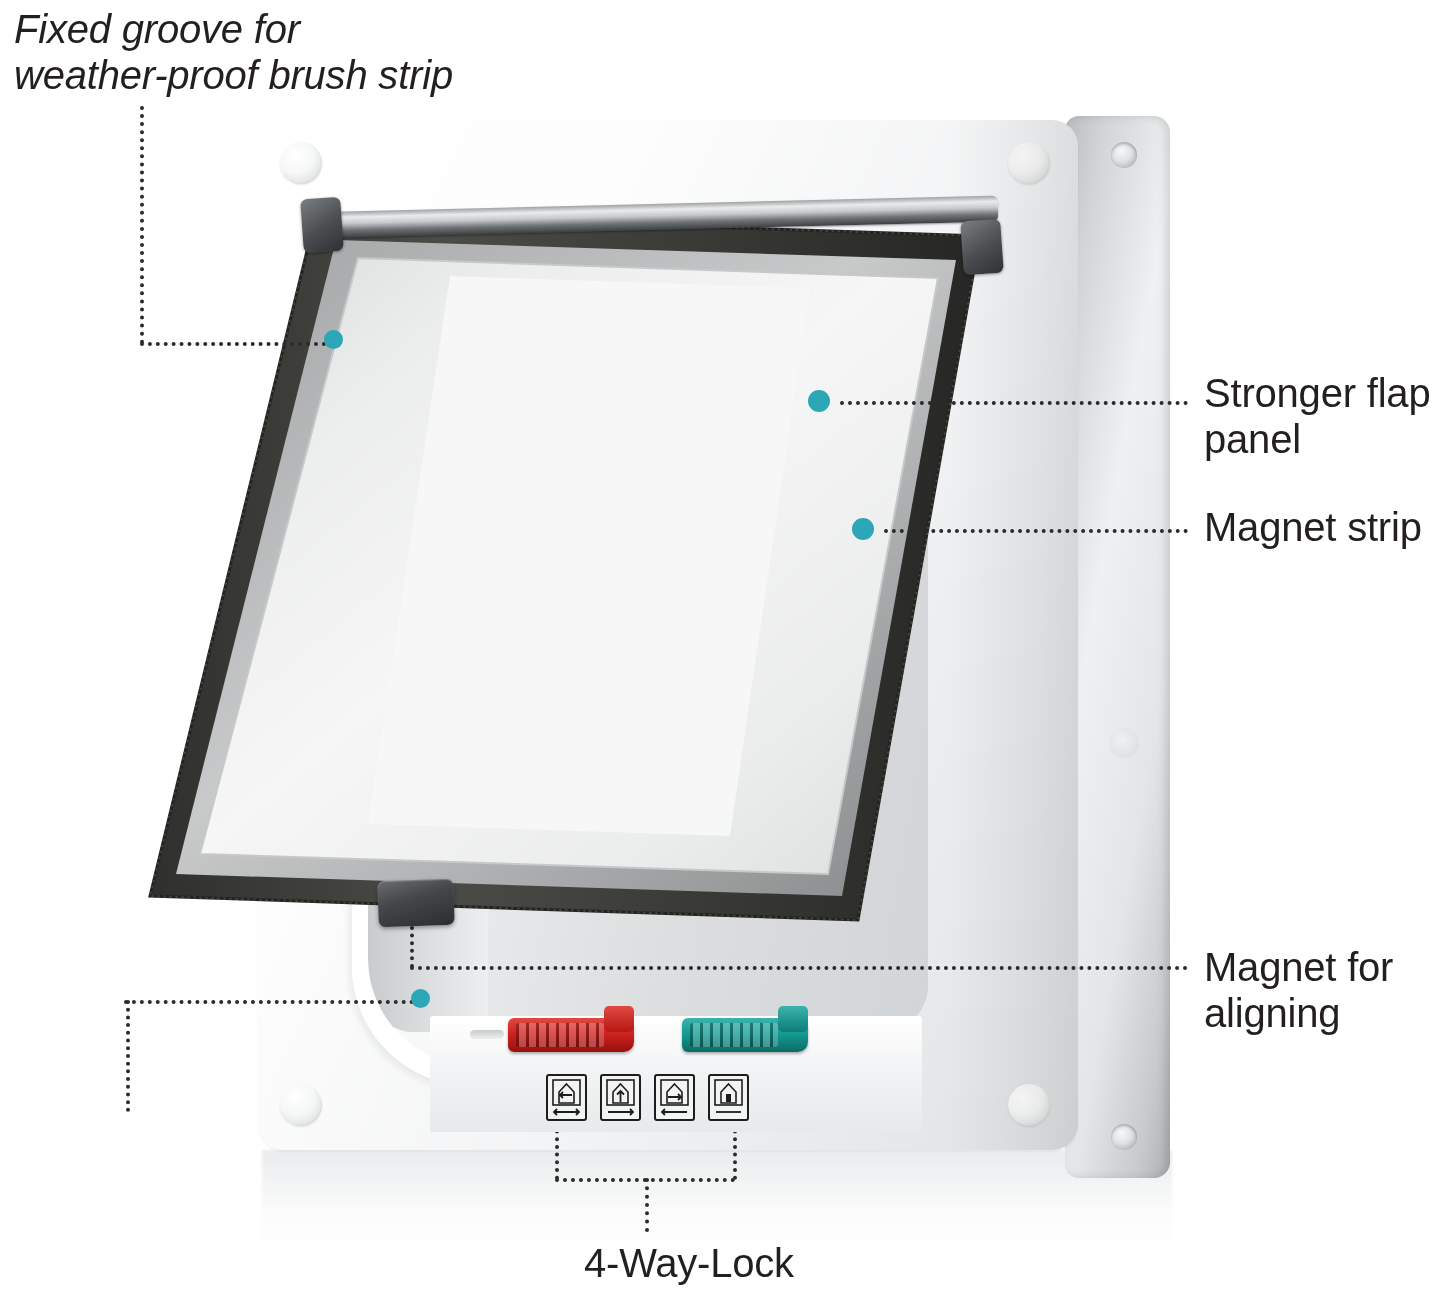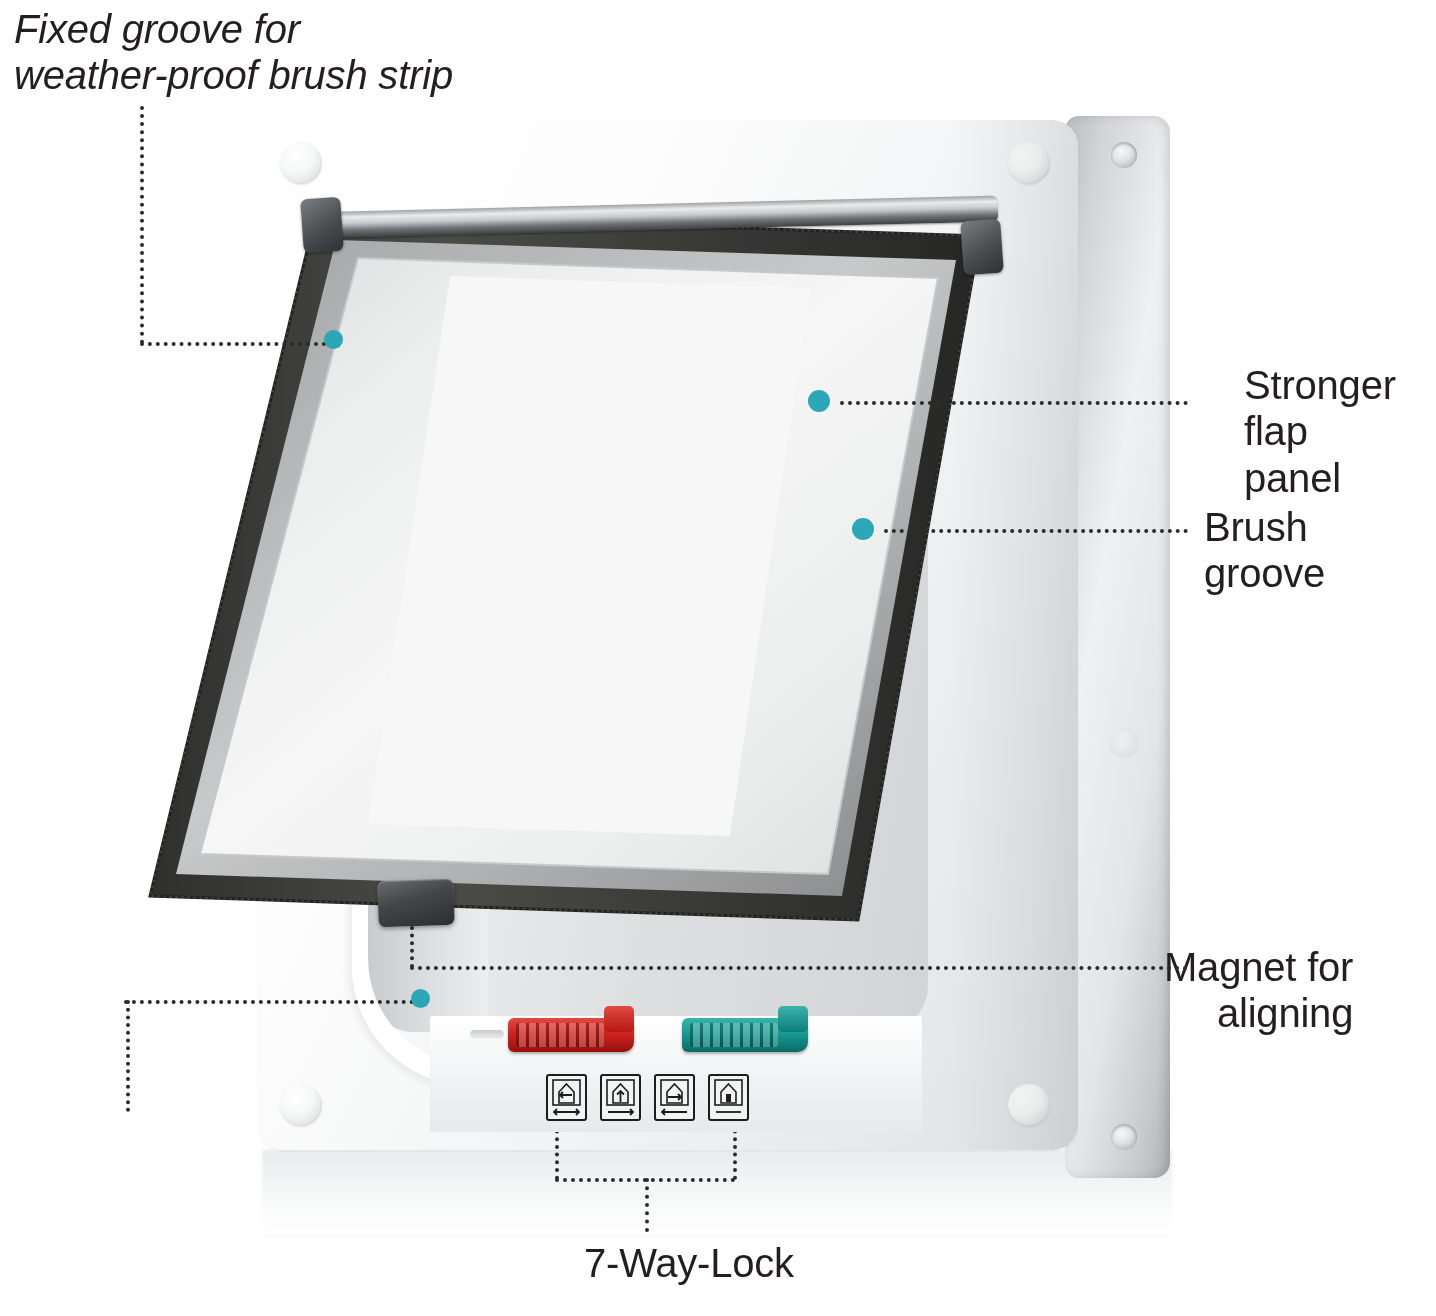--- a/index.html
+++ b/index.html
@@ -396,40 +396,40 @@
       </div>
     </div>
   </div>
 
   <div class="label" style="left:14px; top:6px;font-style:italic;">Fixed groove for
 weather-proof brush strip</div>
   <div class="leader-v" style="left:140px; top:106px; height:238px;"></div>
   <div class="leader-h" style="left:140px; top:342px; width:194px;"></div>
   <div class="dot sm" style="left:324px; top:330px;"></div>
 
-  <div class="label right" style="left:1204px; top:362px;margin-left:40px;">Stronger flap
+  <div class="label right" style="left:1204px; top:370px;">Stronger flap
 panel</div>
   <div class="leader-h" style="left:840px; top:401px; width:348px;"></div>
   <div class="dot" style="left:808px; top:390px;"></div>
 
-  <div class="label right" style="left:1204px; top:504px;">Brush groove</div>
+  <div class="label right" style="left:1204px; top:504px;">Magnet strip</div>
   <div class="leader-h" style="left:884px; top:529px; width:304px;"></div>
   <div class="dot" style="left:852px; top:518px;"></div>
 
-  <div class="label right" style="left:1164px; top:944px;text-align:right;">Magnet for
+  <div class="label right" style="left:1204px; top:944px;">Magnet for
 aligning</div>
   <div class="leader-v" style="left:410px; top:926px; height:42px;"></div>
   <div class="leader-h" style="left:410px; top:966px; width:778px;"></div>
   <div class="dot sm" style="left:403px; top:905px;"></div>
 
   <div class="leader-h" style="left:124px; top:1000px; width:290px;"></div>
   <div class="leader-v" style="left:126px; top:1000px; height:112px;"></div>
   <div class="dot sm" style="left:411px; top:989px;"></div>
 
-  <div class="label" style="left:584px; top:1240px;">7-Way-Lock</div>
+  <div class="label" style="left:584px; top:1240px;">4-Way-Lock</div>
   <div class="dot sm" style="left:548px; top:1033px;"></div>
   <div class="dot sm" style="left:726px; top:1033px;"></div>
   <div class="leader-v" style="left:555px; top:1052px; height:128px;"></div>
   <div class="leader-v" style="left:733px; top:1052px; height:128px;"></div>
   <div class="leader-h" style="left:555px; top:1178px; width:180px;"></div>
   <div class="leader-v" style="left:645px; top:1178px; height:54px;"></div>
 
 </div>
 
 </body></html>

